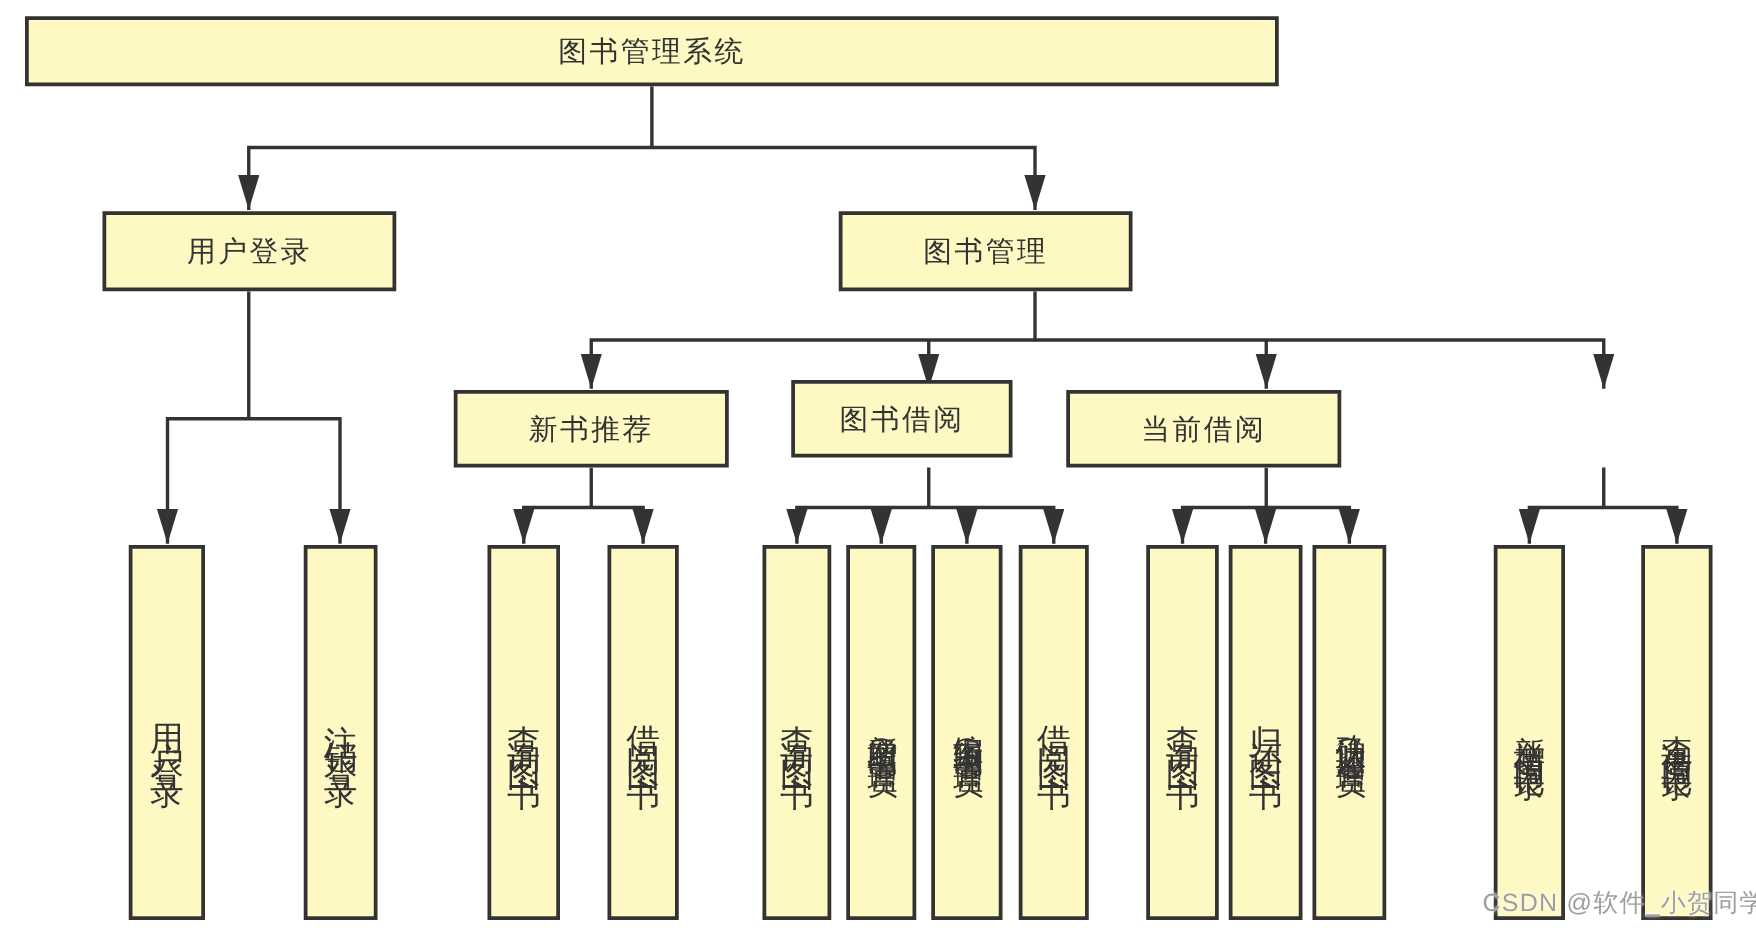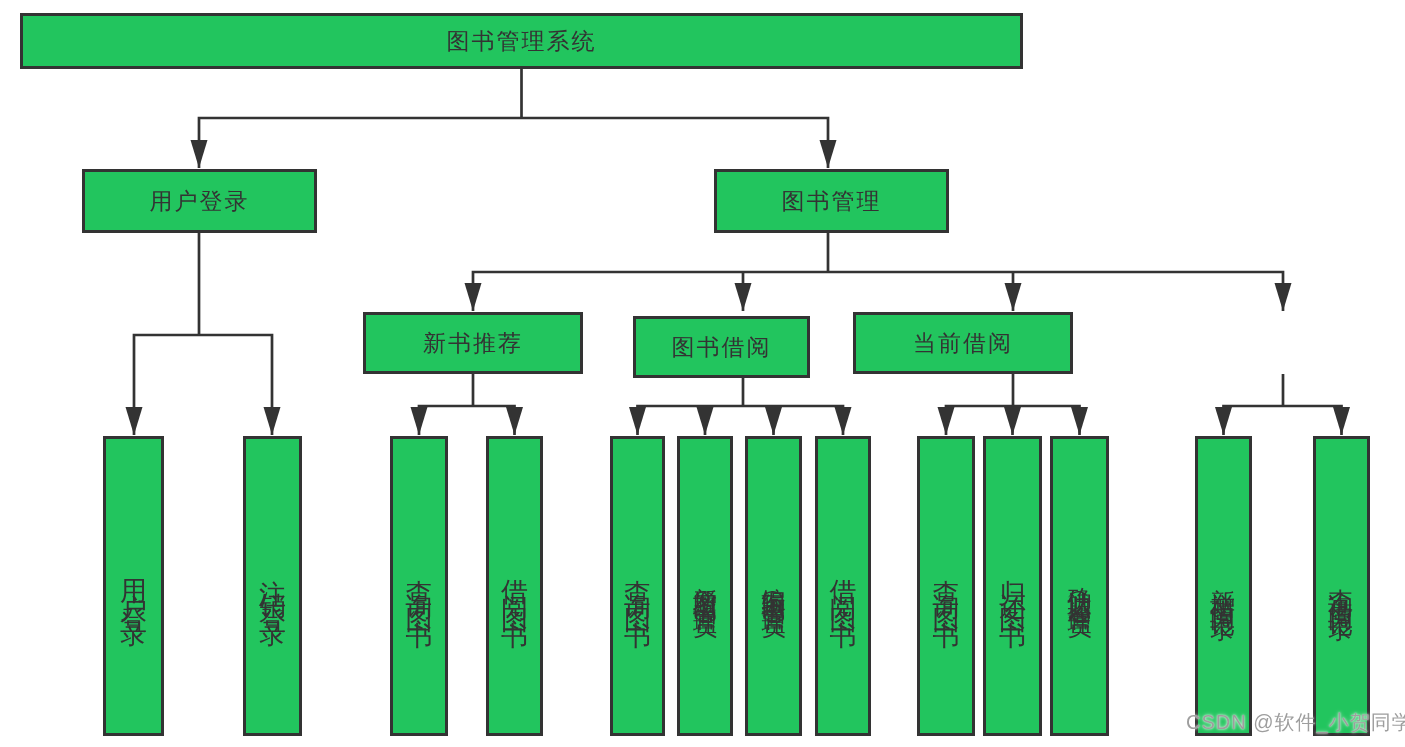--- a/index.html
+++ b/index.html
@@ -10,21 +10,21 @@
     background: #ffffff;
     font-family: "Liberation Sans", "DejaVu Sans", sans-serif;
     color: #333333;
     overflow: hidden;
   }
   svg.wires { position: absolute; left: 0; top: 0; z-index: 1; }
   .node {
     position: absolute;
     box-sizing: border-box;
     border: 3px solid #333333;
-    background: #22c55e;
+    background: #fef9c3;
     display: flex;
     align-items: center;
     justify-content: center;
     z-index: 2;
   }
   .hbox span {
     font-size: 23px;
     letter-spacing: 2px;
     white-space: nowrap;
     color: #333333;
@@ -90,28 +90,28 @@
     </g>
   </svg>
 
   <div class="node hbox" style="left:20px; top:13px; width:1003px; height:56px">
     <span>图书管理系统</span>
   </div>
 
   <div class="node hbox" style="left:82px; top:169px; width:235px; height:64px">
     <span>用户登录</span>
   </div>
-  <div class="node hbox" style="left:714px; top:169px; width:235px; height:64px">
+  <div class="node hbox" style="left:671px; top:169px; width:235px; height:64px">
     <span>图书管理</span>
   </div>
 
   <div class="node hbox" style="left:363px; top:312px; width:220px; height:62px">
     <span>新书推荐</span>
   </div>
-  <div class="node hbox" style="left:633px; top:316px; width:177px; height:62px">
+  <div class="node hbox" style="left:633px; top:304px; width:177px; height:62px">
     <span>图书借阅</span>
   </div>
   <div class="node hbox" style="left:853px; top:312px; width:220px; height:62px">
     <span>当前借阅</span>
   </div>
 
   <div class="node vbox" style="left:103px; top:436px; width:61px; height:300px">
     <span class="short">用户登录</span>
   </div>
   <div class="node vbox" style="left:243px; top:436px; width:59px; height:300px">

